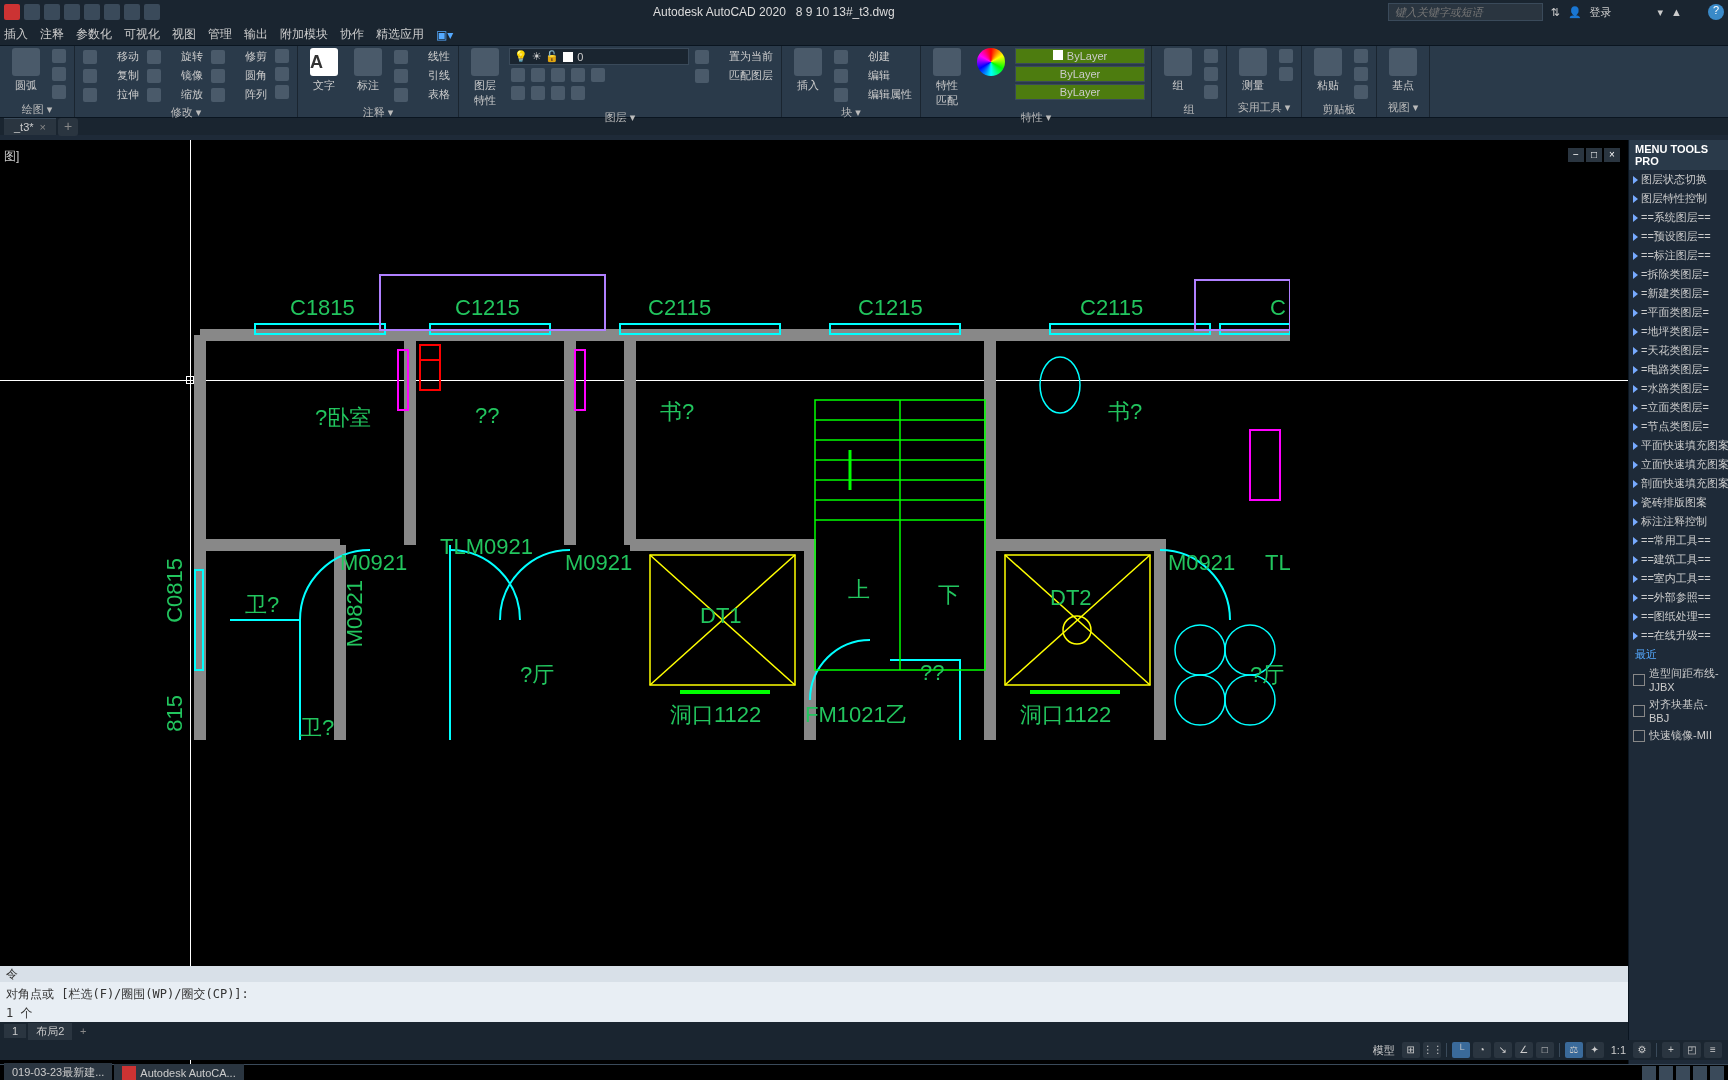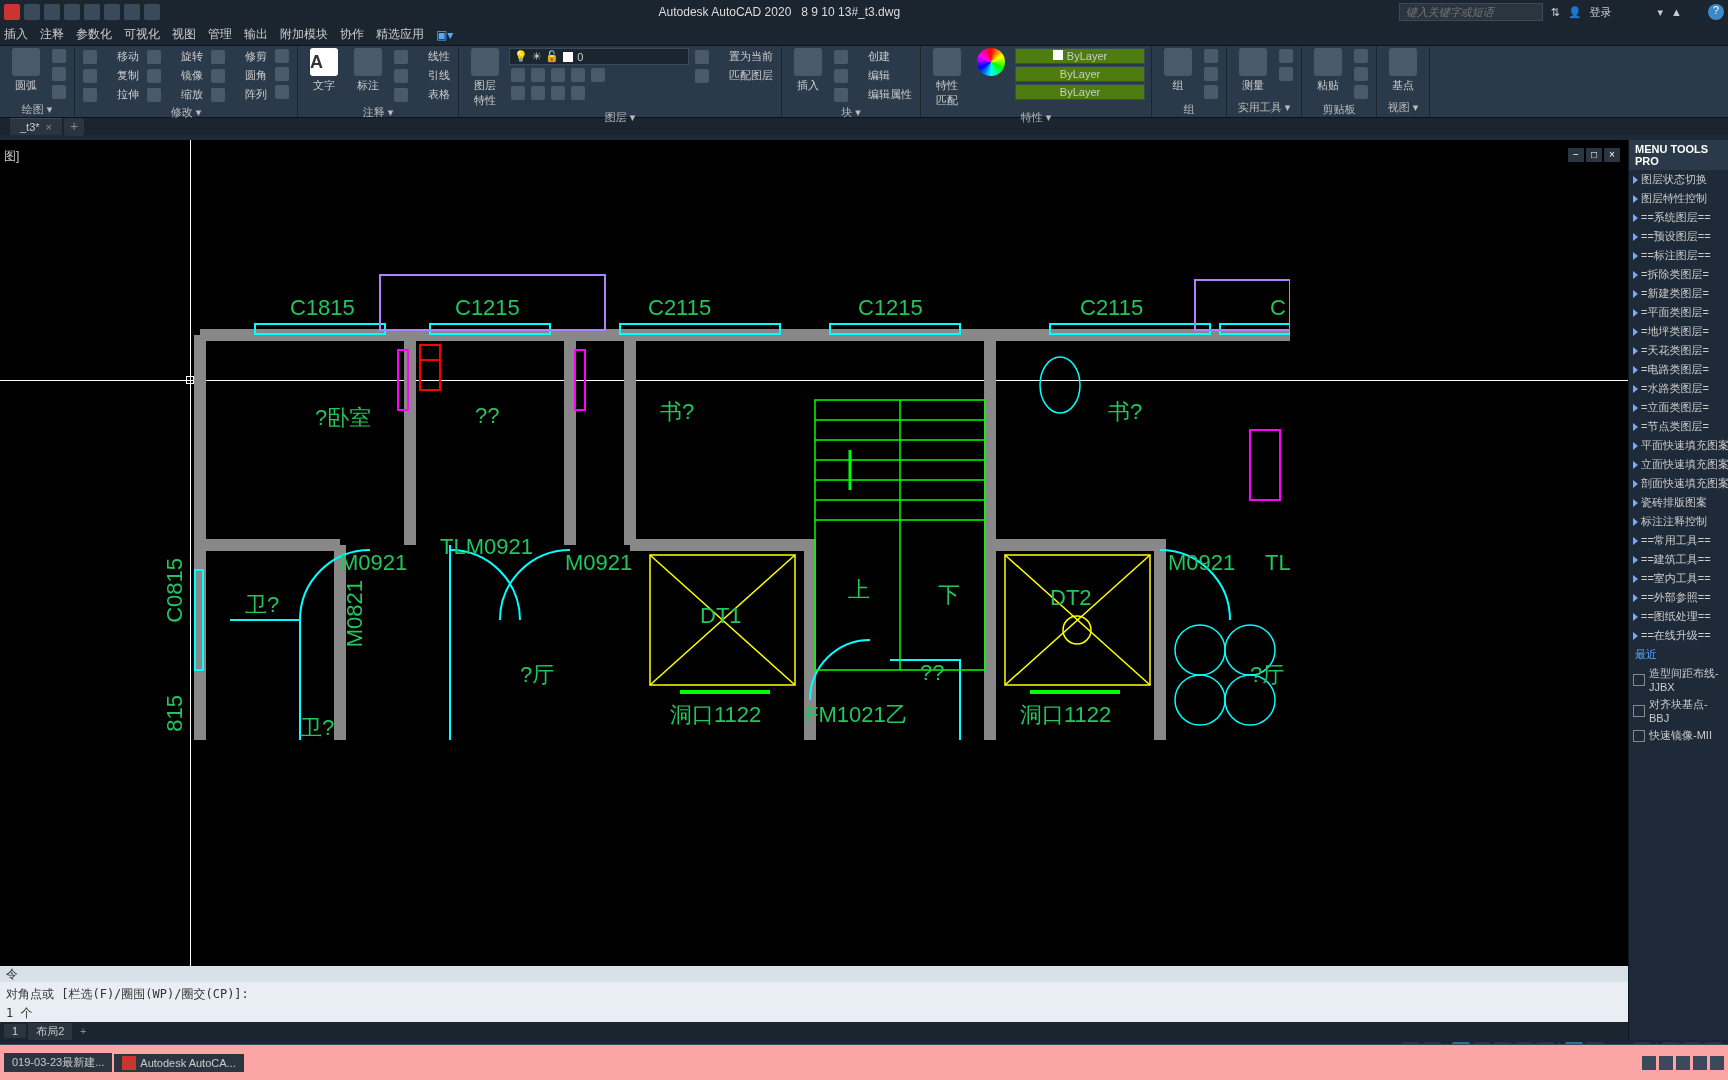--- a/index.html
+++ b/index.html
@@ -4,41 +4,41 @@
 <style>
 * { margin: 0; padding: 0; box-sizing: border-box; font-family: "Microsoft YaHei", Arial, sans-serif; }
 body { background: #1e2a38; color: #ccc; overflow: hidden; width: 1728px; height: 1080px; font-size: 11px; position: relative; }
 
 
 .titlebar { height: 24px; background: #1a2530; display: flex; align-items: center; padding: 0 4px; }
 .titlebar .qat { display: flex; gap: 4px; }
 .titlebar .qat-btn { width: 16px; height: 16px; background: #3a4a5a; border-radius: 2px; }
 .titlebar .center { flex: 1; text-align: center; color: #ddd; font-size: 12px; }
 .titlebar .right { display: flex; align-items: center; gap: 8px; }
-.titlebar .search { background: #2a3540; border: 1px solid #3a4a5a; padding: 2px 6px; color: #888; font-style: italic; width: 144px; font-size: 11px; }
+.titlebar .search { background: #2a3540; border: 1px solid #3a4a5a; padding: 2px 6px; color: #888; font-style: italic; width: 155px; font-size: 11px; }
 
 
 .menubar { height: 22px; background: #1a2530; display: flex; align-items: center; padding: 0 4px; gap: 12px; border-bottom: 1px solid #0a1520; }
 .menubar span { color: #ccc; font-size: 12px; cursor: pointer; }
 
 
 .ribbon { background: #2a3a4a; height: 72px; display: flex; border-bottom: 1px solid #0a1520; }
 .ribbon-panel { border-right: 1px solid #1a2530; padding: 2px 6px; display: flex; flex-direction: column; justify-content: space-between; }
 .ribbon-panel .content { display: flex; gap: 4px; align-items: flex-start; flex: 1; }
 .ribbon-panel .label { text-align: center; color: #bbb; font-size: 11px; padding-top: 2px; }
 .rbtn { display: flex; align-items: center; gap: 20px; color: #ccc; font-size: 11px; padding: 1px 2px; cursor: pointer; }
 .rbtn .ico { width: 14px; height: 14px; background: #4a5a6a; border-radius: 2px; flex-shrink: 0; }
 .rbtn-big { display: flex; flex-direction: column; align-items: center; width: 40px; cursor: pointer; }
 .rbtn-big .ico-lg { width: 28px; height: 28px; background: #4a5a6a; border-radius: 3px; margin-bottom: 2px; }
 .col { display: flex; flex-direction: column; gap: 2px; }
 .layer-combo { background: #1a2530; border: 1px solid #3a4a5a; padding: 1px 4px; color: #ccc; width: 180px; display: flex; align-items: center; gap: 4px; font-size: 11px; }
 .bylayer { background: #4d7c0f; border: 1px solid #3a4a5a; padding: 1px 4px; color: #ccc; width: 130px; font-size: 11px; text-align: center; }
 
 
-.doctabs { height: 17px; background: #1a2530; display: flex; align-items: center; padding: 0 10px; gap: 2px; }
+.doctabs { height: 17px; background: #1a2530; display: flex; align-items: center; padding: 0 4px; gap: 2px; }
 .doctab { background: #2a3540; padding: 2px 10px; color: #ccc; font-size: 11px; border-top: 1px solid #3a4a5a; position: relative; }
 .doctab .close { margin-left: 6px; color: #888; }
 .doctab-plus { width: 20px; height: 18px; background: #2a3540; text-align: center; color: #888; font-size: 14px; line-height: 16px; border-radius: 3px; }
 
 
 .workspace { position: absolute; top: 140px; left: 0; right: 0; bottom: 0; display: flex; }
 
 
 .drawing { flex: 1; background: #000; position: relative; overflow: hidden; }
 .drawing svg { position: absolute; top: 0; left: 0; }
@@ -71,21 +71,21 @@
 .layouttabs { position: absolute; left: 0; right: 100px; bottom: 40px; height: 18px; background: #1a2530; display: flex; align-items: center; padding: 0 4px; gap: 2px; }
 .layouttabs .lt { background: #2a3540; padding: 1px 8px; color: #ccc; font-size: 11px; }
 .layouttabs .lt-plus { width: 18px; text-align: center; color: #888; }
 
 .statusbar { position: absolute; left: 0; right: 0; bottom: 20px; height: 20px; background: #1a2530; display: flex; align-items: center; justify-content: flex-end; padding: 0 6px; gap: 3px; }
 .statusbar .sb { width: 18px; height: 16px; background: #2a3540; color: #ccc; text-align: center; font-size: 10px; line-height: 16px; cursor: pointer; border-radius: 2px; }
 .statusbar .sb.on { background: #3a6a9a; }
 .statusbar .sbt { color: #ccc; font-size: 11px; padding: 0 4px; }
 .statusbar .sep { width: 1px; height: 14px; background: #3a4a5a; margin: 0 2px; }
 
-.taskbar { position: absolute; left: 0; right: 0; bottom: 0; height: 36px; background: #fca5a5; display: flex; align-items: center; padding: 0 4px; gap: 2px; border-top: 1px solid #3a4a5a; }
+.taskbar { position: absolute; left: 0; right: 0; bottom: 0; height: 16px; background: #000000; display: flex; align-items: center; padding: 0 4px; gap: 2px; border-top: 1px solid #3a4a5a; }
 .taskbar .tbtn { background: #2a3540; padding: 2px 8px; color: #ccc; font-size: 11px; display: flex; align-items: center; gap: 4px; }
 .taskbar .tico { width: 14px; height: 14px; background: #c33; flex-shrink: 0; }
 .taskbar .tray { margin-left: auto; display: flex; gap: 3px; }
 .taskbar .tray div { width: 14px; height: 14px; background: #3a4a5a; }
 </style>
 </head>
 <body>
 
 <div class="titlebar">
   <div class="qat">

